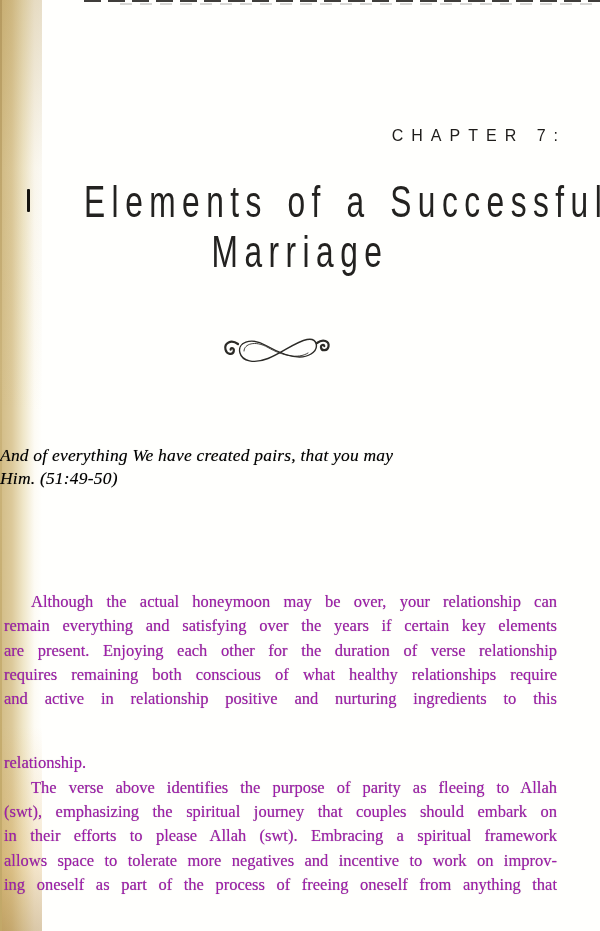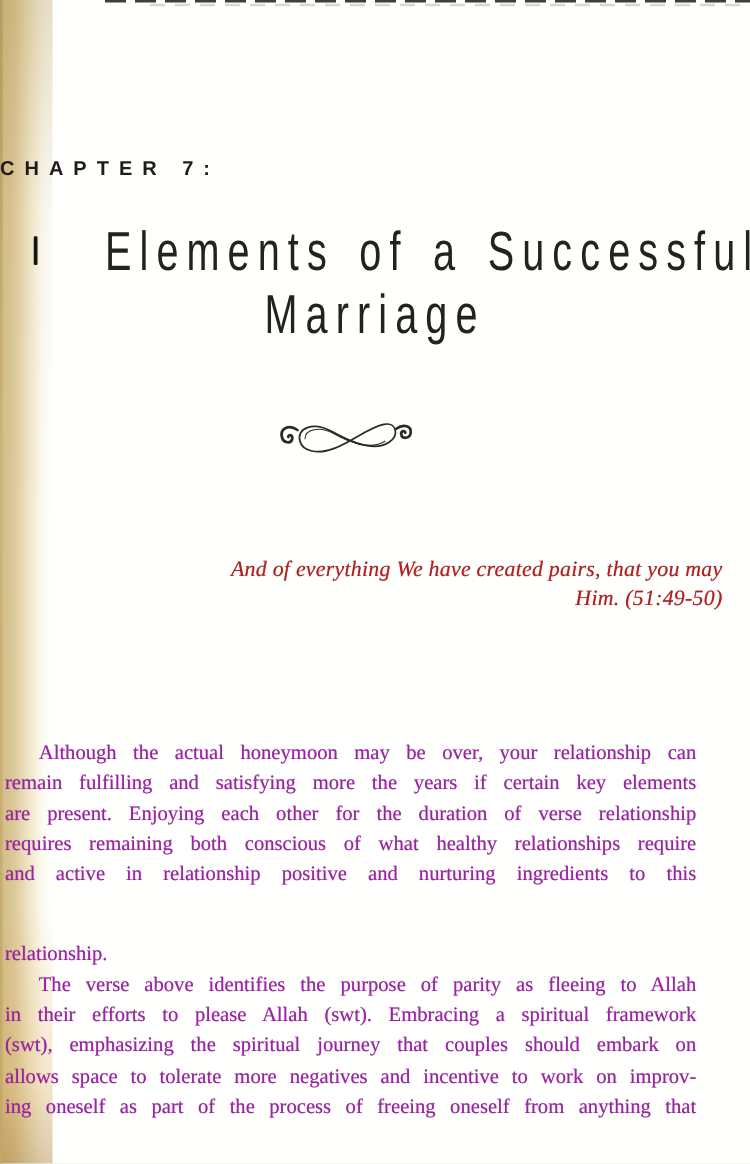--- a/index.html
+++ b/index.html
@@ -29,23 +29,23 @@
   .gutter-dark-edge{
     position:absolute;top:0;left:0;width:2px;height:931px;
     background:linear-gradient(180deg,#b59a60,#cbb47c 40%,#c2a868 100%);
   }
   .scan-mark{
     position:absolute;left:27px;top:189px;width:3px;height:23px;
     background:#15130f;border-radius:1px;
   }
   .chapter-label{
     position:absolute;top:126px;left:0;width:566px;
-    text-align:left;
+    text-align:right;
     font-family:"Liberation Sans", sans-serif;
-    font-weight:bold;font-size:16px;line-height:20px;
+    font-weight:normal;font-size:16px;line-height:20px;
     letter-spacing:8px;
     color:#1e1c1a;
   }
   .title{
     position:absolute;top:177px;left:0;width:600px;margin:0;
     text-align:center;font-weight:normal;
   }
   .title-line{
     display:block;
     font-family:"Liberation Sans", sans-serif;
@@ -55,25 +55,25 @@
     white-space:nowrap;
     transform:scaleX(0.72);
     transform-origin:50% 50%;
     color:#232220;
   }
   .ornament{
     position:absolute;top:330px;left:222px;width:110px;height:36px;
   }
   .quote{
     position:absolute;top:444px;left:0;width:578px;
-    text-align:right;
+    text-align:left;
     font-style:italic;
     font-size:17.5px;line-height:22.7px;
     letter-spacing:.2px;
-    color:#b91c1c;
+    color:#000000;
     text-shadow:0 0 .7px rgba(64,62,56,.6);
   }
   .body-text{
     position:absolute;top:590px;left:4px;width:553px;
     font-size:16.5px;line-height:24.3px;
     color:#a21caf;
     text-shadow:0 0 .7px rgba(58,56,51,.55);
   }
   .body-line{display:block;}
   .jl{text-align:justify;text-align-last:justify;}
@@ -110,28 +110,28 @@
   </div>
 
   <div class="quote">
     <span class="body-line">And of everything We have created pairs, that you may</span>
     <span class="body-line">Him. (51:49-50)</span>
   </div>
 
   <div class="body-text">
     <div class="para">
       <span class="body-line jl indent">Although the actual honeymoon may be over, your relationship can</span>
-      <span class="body-line jl">remain fulfilling and satisfying more the years if certain key elements</span>
+      <span class="body-line jl">remain everything and satisfying over the years if certain key elements</span>
       <span class="body-line jl">are present. Enjoying each other for the duration of verse relationship</span>
       <span class="body-line jl">requires remaining both conscious of what healthy relationships require</span>
       <span class="body-line jl">and active in relationship positive and nurturing ingredients to this</span>
       <span class="body-line last">relationship.</span>
     </div>
     <div class="para">
       <span class="body-line jl indent">The verse above identifies the purpose of parity as fleeing to Allah</span>
+      <span class="body-line jl">(swt), emphasizing the spiritual journey that couples should embark on</span>
       <span class="body-line jl">in their efforts to please Allah (swt). Embracing a spiritual framework</span>
-      <span class="body-line jl">(swt), emphasizing the spiritual journey that couples should embark on</span>
       <span class="body-line jl">allows space to tolerate more negatives and incentive to work on improv-</span>
       <span class="body-line jl">ing oneself as part of the process of freeing oneself from anything that</span>
     </div>
   </div>
 
 </div>
 
 </body></html>

